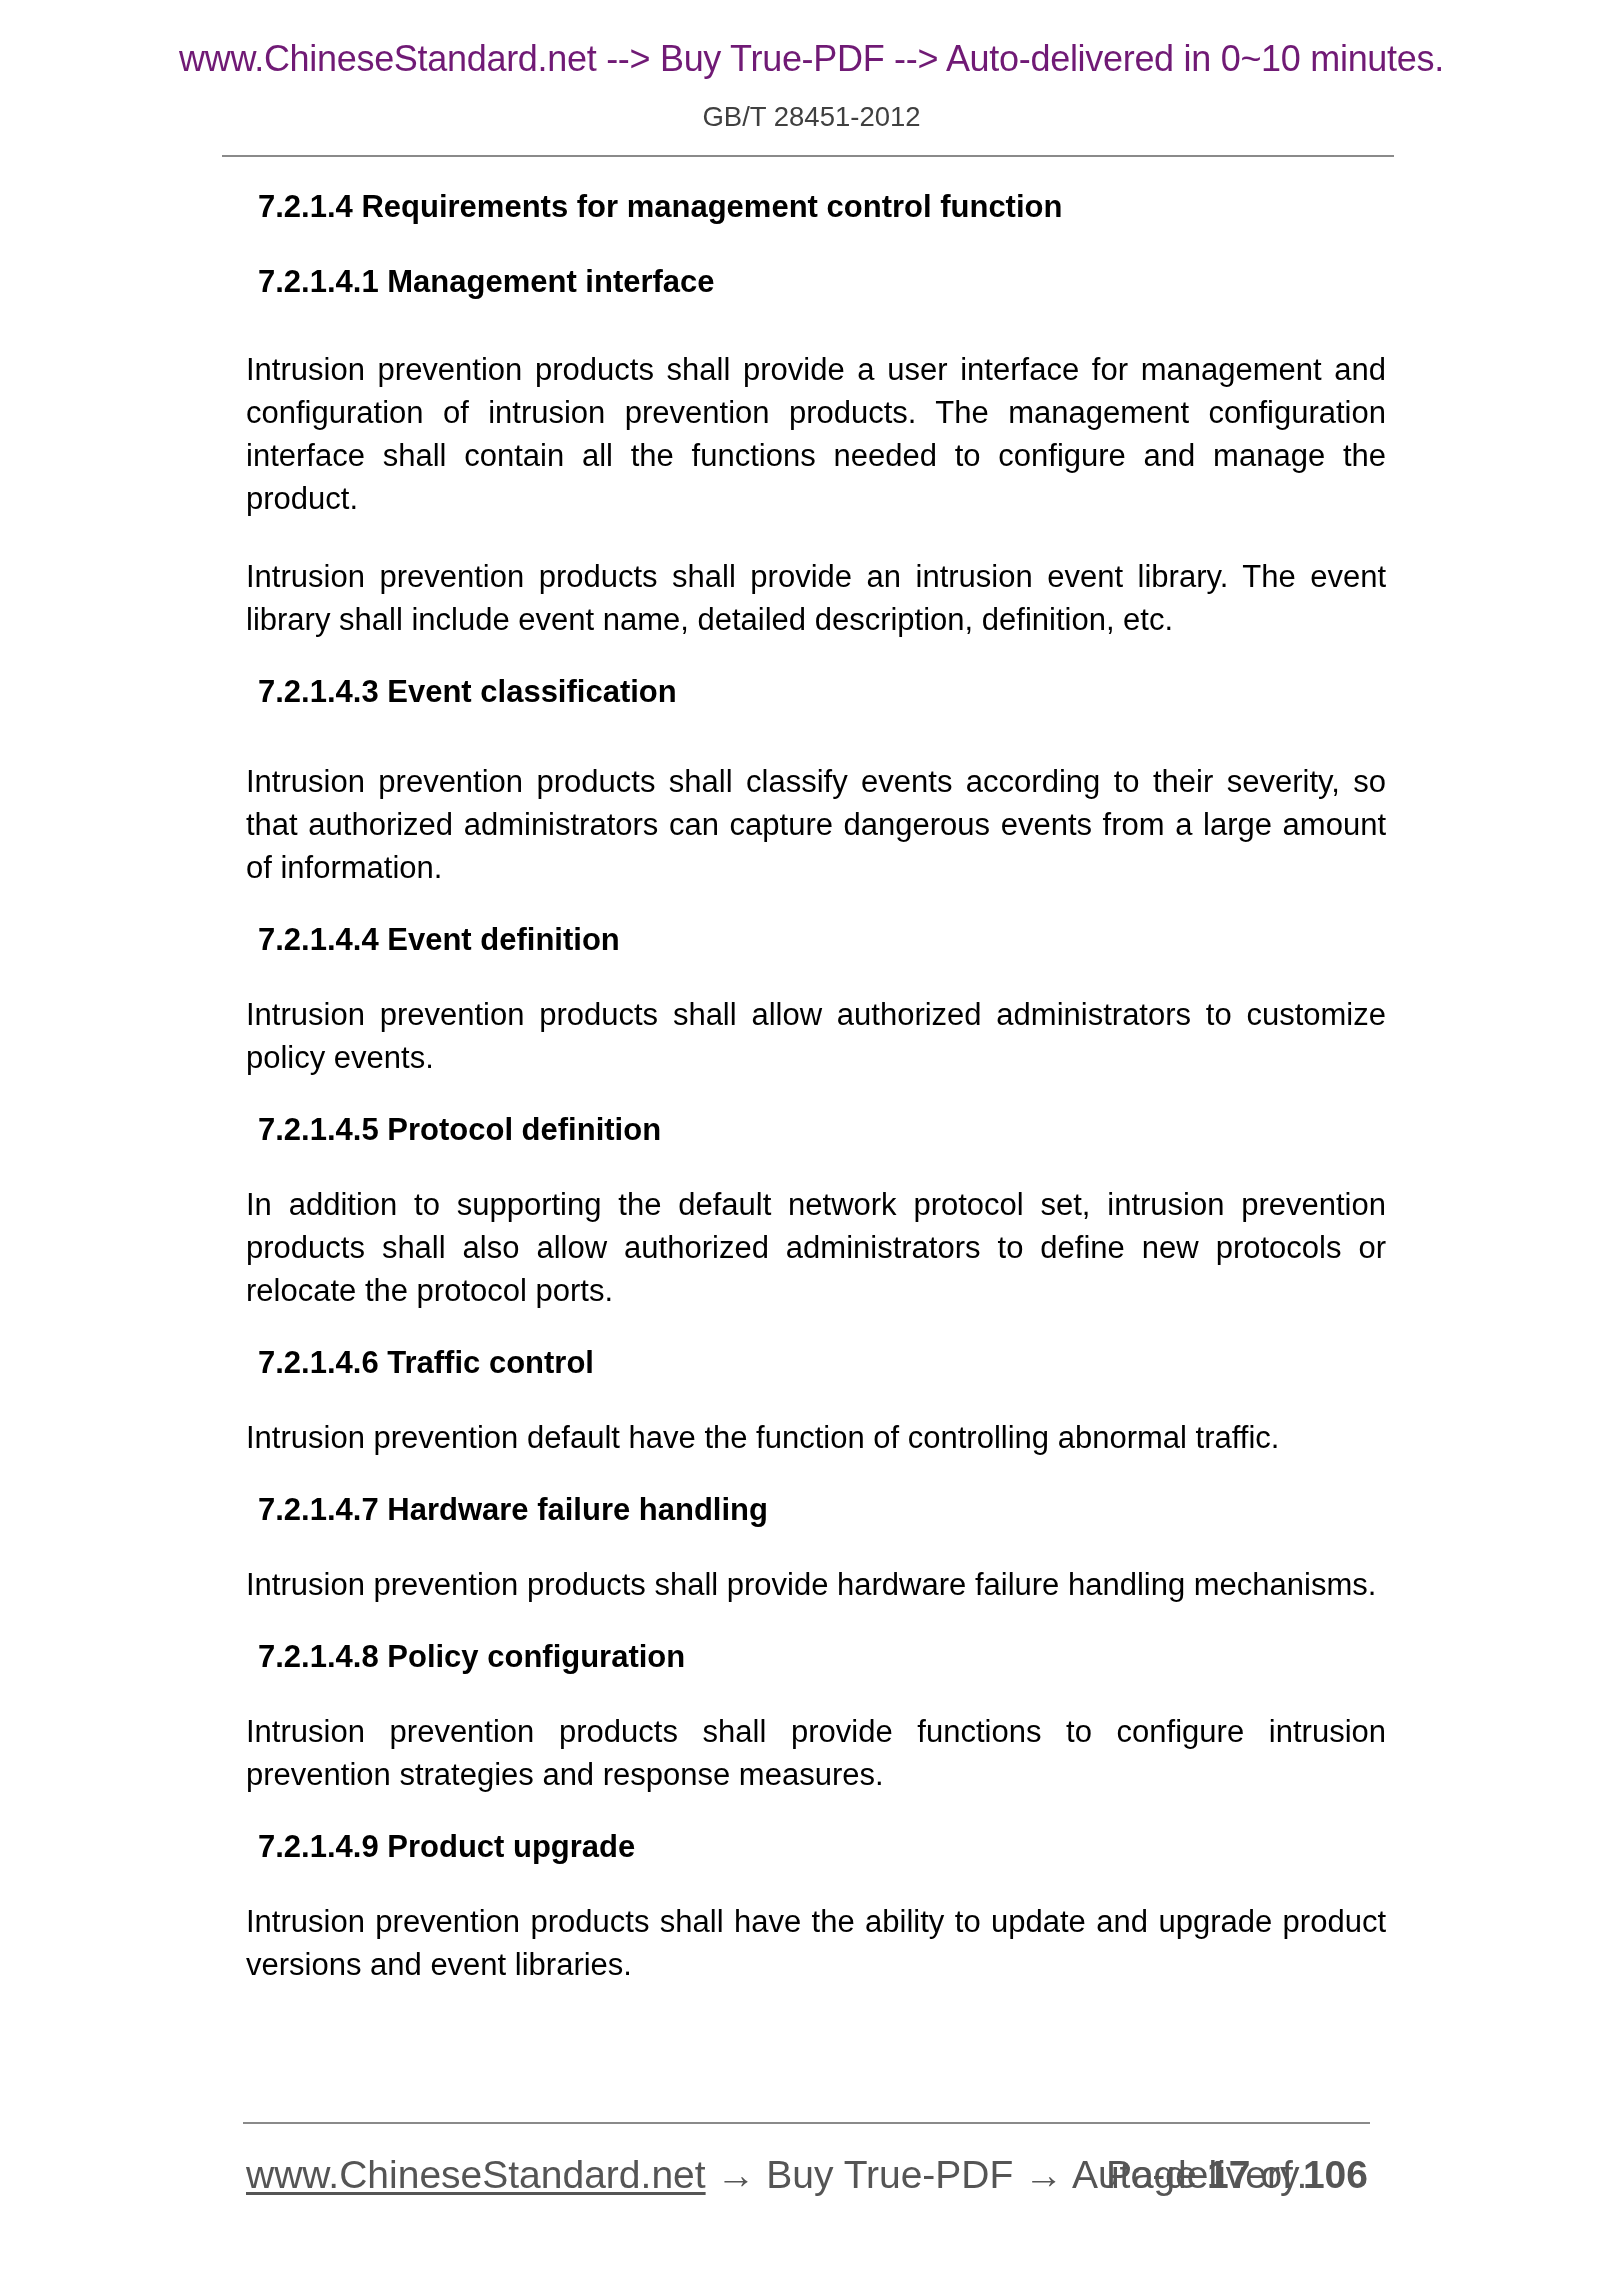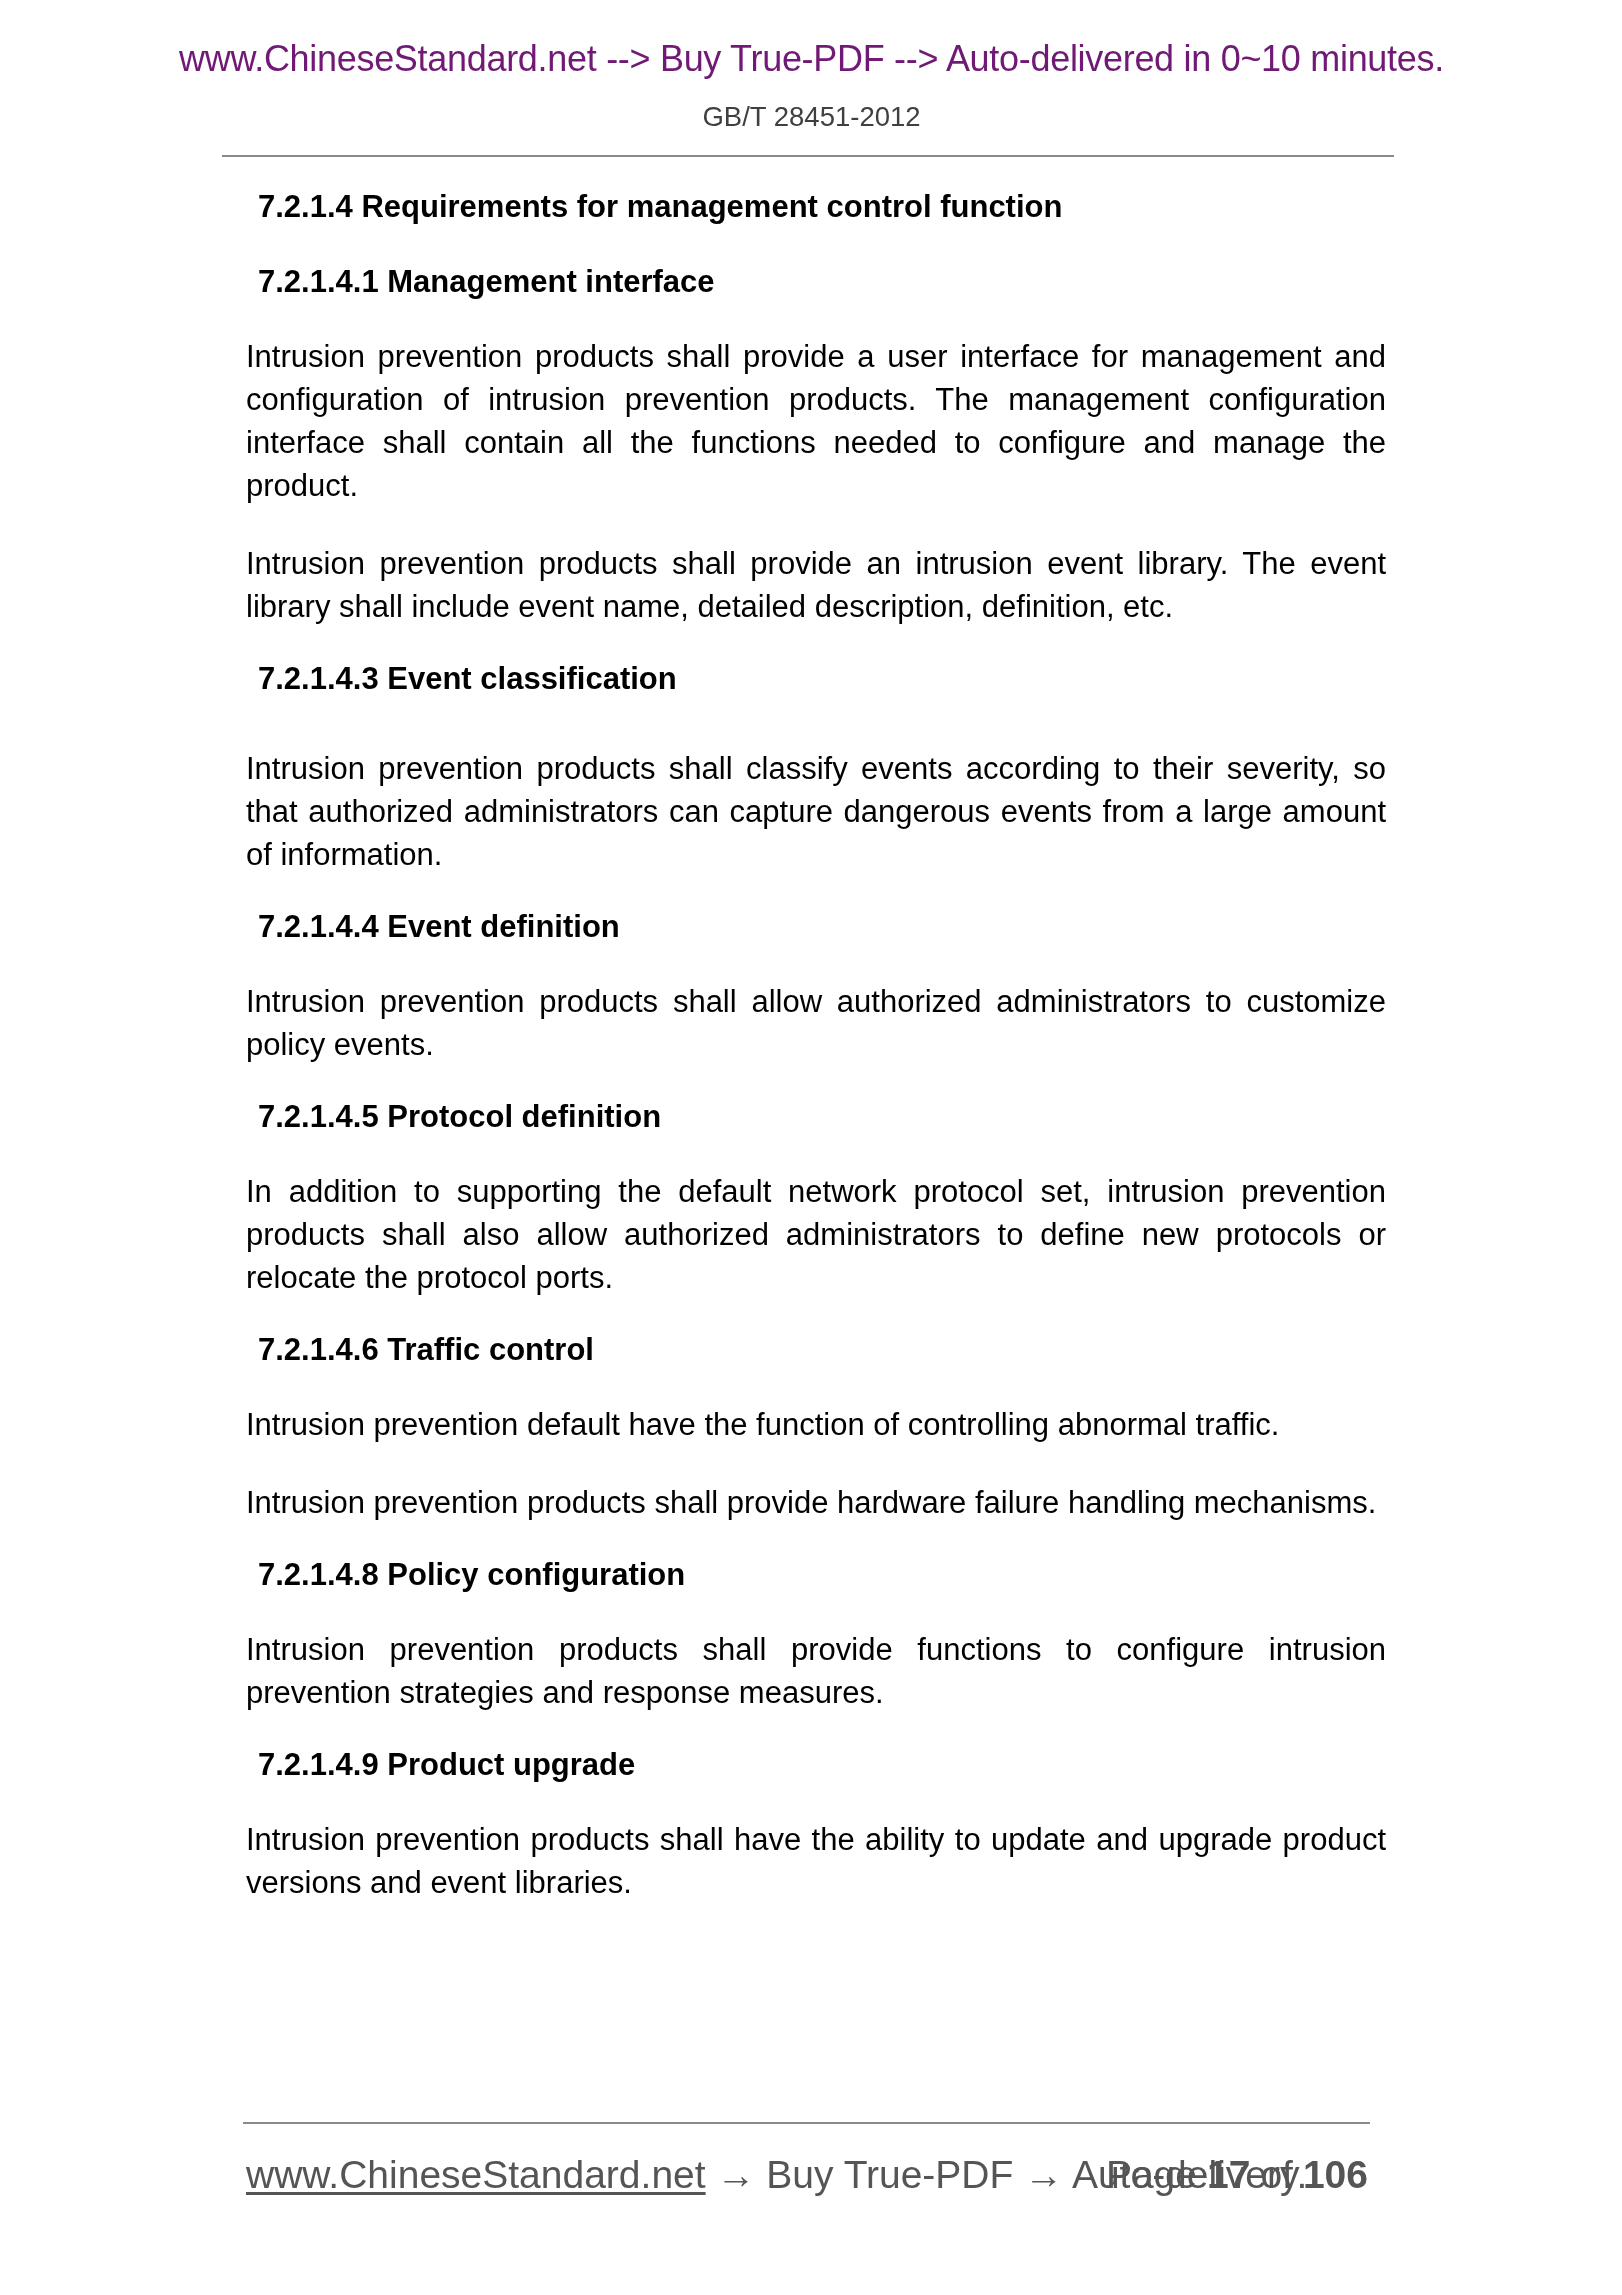--- a/index.html
+++ b/index.html
@@ -106,36 +106,37 @@
 <body>
 
 <div class="top-banner">www.ChineseStandard.net --&gt; Buy True-PDF --&gt; Auto-delivered in 0~10 minutes.</div>
 <div class="doc-code">GB/T 28451-2012</div>
 <div class="rule-top"></div>
 
 <div class="content">
   <h3 class="heading" style="margin-top:0;">7.2.1.4 Requirements for management control function</h3>
 
   <h3 class="heading" style="margin-top:38px;">7.2.1.4.1 Management interface</h3>
-  <p class="para" style="margin-top:35px;">Intrusion prevention products shall provide a user interface for management and configuration of intrusion prevention products. The management configuration interface shall contain all the functions needed to configure and manage the product.</p>
+  <p class="para" style="margin-top:48px;">Intrusion prevention products shall provide a user interface for management and configuration of intrusion prevention products. The management configuration interface shall contain all the functions needed to configure and manage the product.</p>
 
   <p class="para" style="margin-top:35px;">Intrusion prevention products shall provide an intrusion event library. The event library shall include event name, detailed description, definition, etc.</p>
 
   <h3 class="heading" style="margin-top:32px;">7.2.1.4.3 Event classification</h3>
   <p class="para" style="margin-top:50px;">Intrusion prevention products shall classify events according to their severity, so that authorized administrators can capture dangerous events from a large amount of information.</p>
 
   <h3 class="heading" style="margin-top:32px;">7.2.1.4.4 Event definition</h3>
   <p class="para" style="margin-top:35px;">Intrusion prevention products shall allow authorized administrators to customize policy events.</p>
 
   <h3 class="heading" style="margin-top:32px;">7.2.1.4.5 Protocol definition</h3>
   <p class="para" style="margin-top:35px;">In addition to supporting the default network protocol set, intrusion prevention products shall also allow authorized administrators to define new protocols or relocate the protocol ports.</p>
 
   <h3 class="heading" style="margin-top:32px;">7.2.1.4.6 Traffic control</h3>
   <p class="para" style="margin-top:35px;">Intrusion prevention default have the function of controlling abnormal traffic.</p>
 
+  <h3 class="heading" style="margin-top:32px;">7.2.1.4.7 Hardware failure handling</h3>
   <p class="para" style="margin-top:35px;">Intrusion prevention products shall provide hardware failure handling mechanisms.</p>
 
   <h3 class="heading" style="margin-top:32px;">7.2.1.4.8 Policy configuration</h3>
   <p class="para" style="margin-top:35px;">Intrusion prevention products shall provide functions to configure intrusion prevention strategies and response measures.</p>
 
   <h3 class="heading" style="margin-top:32px;">7.2.1.4.9 Product upgrade</h3>
   <p class="para" style="margin-top:35px;">Intrusion prevention products shall have the ability to update and upgrade product versions and event libraries.</p>
 </div>
 
 <div class="rule-bottom"></div>

